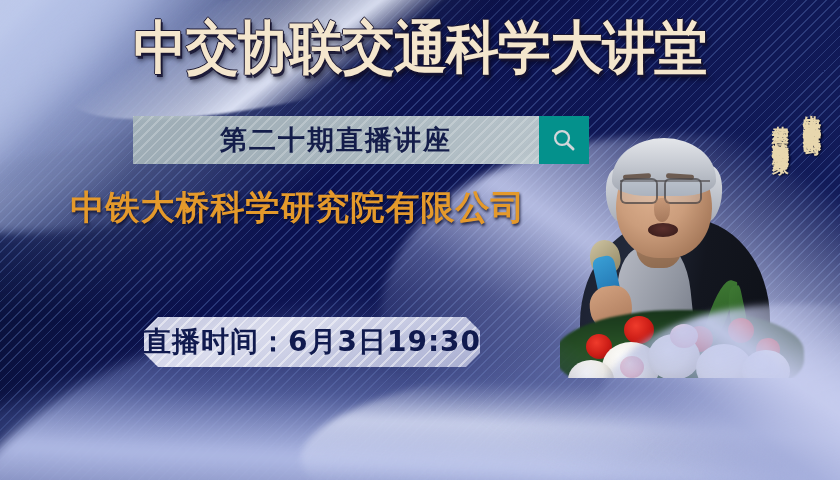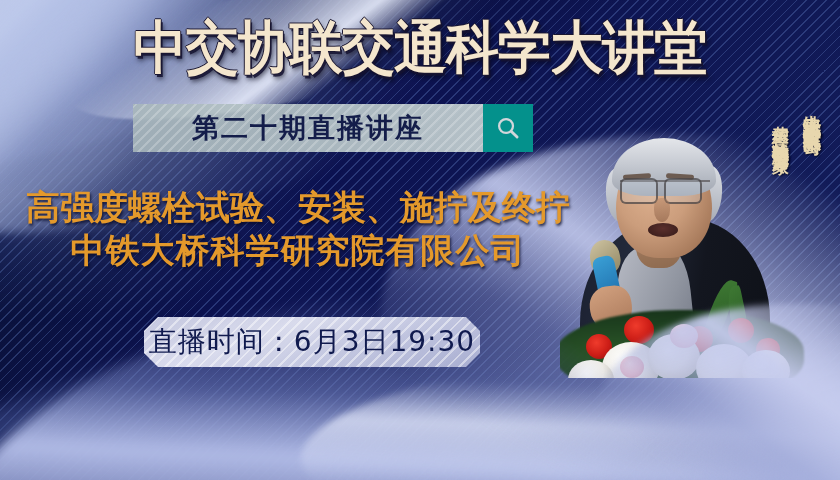--- a/index.html
+++ b/index.html
@@ -283,22 +283,22 @@
       -1px 0 0 #1a1630,
       0 1px 0 #1a1630,
       0 -1px 0 #1a1630,
       2px 3px 0 rgba(20,18,48,0.85),
       3px 5px 6px rgba(5,5,20,0.6);
     white-space: nowrap;
   }
 
   
   .searchbar {
-    position: absolute; left: 133px; top: 104px;
-    width: 400px; height: 48px;
+    position: absolute; left: 133px; top: 116px;
+    width: 456px; height: 48px;
     display: flex;
     align-items: stretch;
   }
   .searchbar-field {
     flex: 1;
     background: linear-gradient(100deg, rgba(168,183,187,0.88), rgba(182,196,199,0.92) 55%, rgba(196,208,210,0.92));
     display: flex;
     align-items: center;
     justify-content: center;
     overflow: hidden;
@@ -360,21 +360,21 @@
     position: absolute; inset: 0;
     background: repeating-linear-gradient(-45deg,
       rgba(255,255,255,0.0) 0 6px,
       rgba(255,255,255,0.45) 6px 8px);
     pointer-events: none;
   }
   .time-text {
     position: relative; z-index: 2;
     color: #101a4e;
     font-size: 28px;
-    font-weight: 400;
+    font-weight: 700;
     letter-spacing: 1px;
     font-family: "DejaVu Sans", "Liberation Sans", sans-serif;
     white-space: nowrap;
   }
 
   
   .vtext {
     position: absolute;
     writing-mode: vertical-rl;
     color: #e8d7ae;
@@ -473,21 +473,20 @@
     </div>
     <div class="search-btn">
       <svg class="search-glyph" viewBox="0 0 24 24">
         <circle cx="10.2" cy="10.2" r="6.4" fill="none" stroke="#d2d6da" stroke-width="2.1"></circle>
         <line x1="14.9" y1="14.9" x2="20.4" y2="20.4" stroke="#d2d6da" stroke-width="2.6" stroke-linecap="round"></line>
       </svg>
     </div>
   </div>
 
   <div class="topic">
-    <div class="l1">高强度螺栓试验、安装、施拧及终拧</div>
     <div class="l2">中铁大桥科学研究院有限公司</div>
   </div>
 
   <div class="time-pill">
     <span class="time-text">直播时间：6月3日19:30</span>
   </div>
 
   <div class="vtext vtext-org">中铁大桥科学研究院有限公司</div>
   <div class="vtext vtext-name">黄绍桥  高栓试验研究首席专家</div>
 

